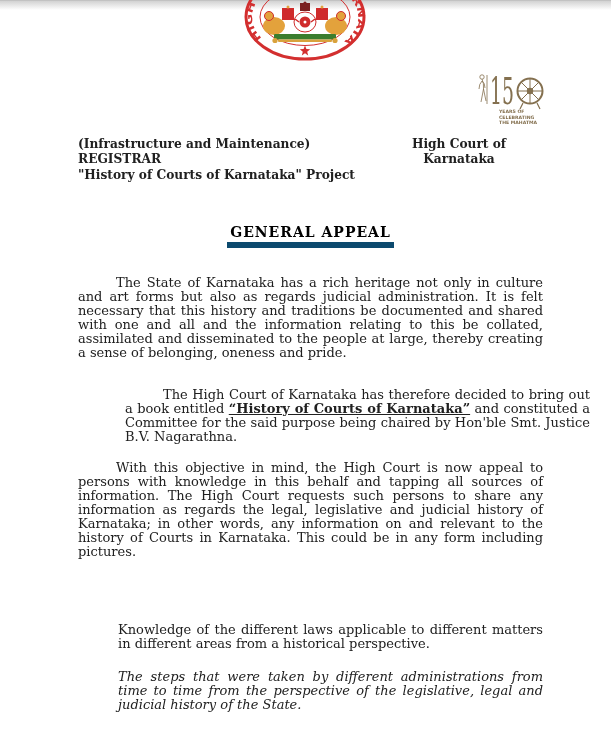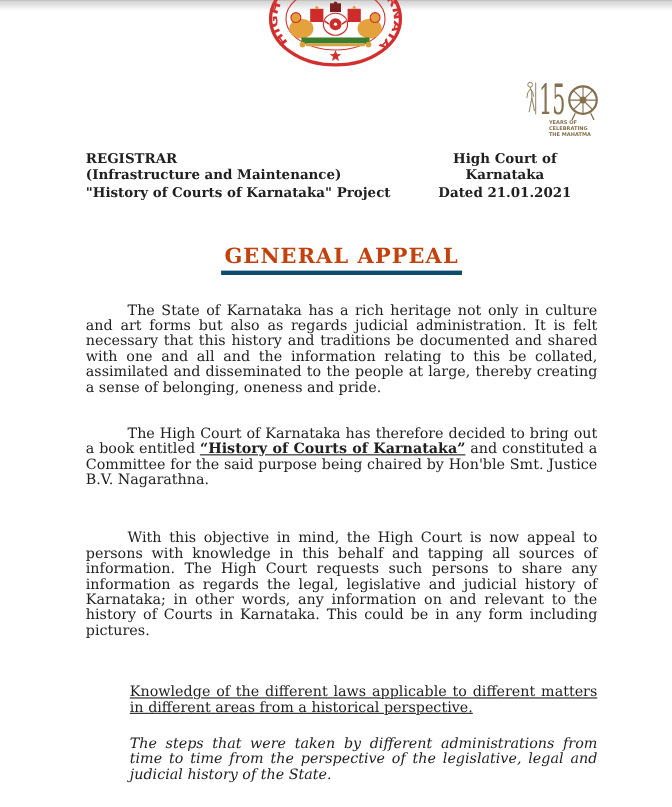--- a/index.html
+++ b/index.html
@@ -23,35 +23,35 @@
   #logo150 { position: absolute; left: 473px; top: 68px; width: 84px; height: 58px; }
   
   #letterhead { position: absolute; left: 78px; top: 137px; width: 465px; }
   .lh-left { position: absolute; left: 0; top: 0; width: 300px; font-weight: bold;
              font-size: 12.2px; line-height: 15.4px; }
   .lh-right { position: absolute; left: 297px; top: 0; width: 168px; font-weight: bold;
               font-size: 12.2px; line-height: 15.4px; text-align: center; }
   
   #title-row { position: absolute; left: 78px; top: 222px; width: 465px; text-align: center; }
   #title-row span {
-    display: inline-block; font-weight: bold; font-size: 19px; letter-spacing: 1px;
-    border-bottom: 4px solid #0c4a6e; padding: 0 3px 2px 3px; color: #c2410c;
+    display: inline-block; font-weight: bold; font-size: 14px; letter-spacing: 1px;
+    border-bottom: 6px solid #0c4a6e; padding: 0 3px 2px 3px; color: #000000;
   }
   
   .para {
     position: absolute; left: 78px; width: 465px;
     font-size: 13px; line-height: 14px; text-align: justify;
   }
   .para.indent { text-indent: 38px; }
   .para.sub { left: 118px; width: 425px; }
   #p1 { top: 276px; }
-  #p2 { top: 388px; }
-  #p3 { top: 483px; }
+  #p2 { top: 388px; margin-left: 47px; }
+  #p3 { top: 461px; }
   #p4 { top: 594px; }
-  #sub1 { top: 623px; text-decoration: underline; }
+  #sub1 { top: 623px; }
   #sub2 { top: 670px; font-style: italic; }
   .emph { font-weight: bold; text-decoration: underline; }
 </style>
 </head>
 <body>
 
 <div id="page">
 
   <div id="top-shade"></div>
 
@@ -106,27 +106,26 @@
     </g>
     <g font-family="DejaVu Sans, sans-serif" font-size="4.6" font-weight="bold" fill="#84704f">
       <text x="26" y="45">YEARS OF</text>
       <text x="26" y="50.5">CELEBRATING</text>
       <text x="26" y="56">THE MAHATMA</text>
     </g>
   </svg>
 
   <div id="letterhead">
     <div class="lh-left">
+      <div>(Infrastructure and Maintenance)</div>
       <div>REGISTRAR</div>
-      <div>(Infrastructure and Maintenance)</div>
       <div>"History of Courts of Karnataka" Project</div>
     </div>
     <div class="lh-right">
       <div>High Court of Karnataka</div>
-      <div>Dated 21.01.2021</div>
     </div>
   </div>
 
   <div id="title-row">
     <span>GENERAL APPEAL</span>
   </div>
 
   <div id="p1" class="para indent">The State of Karnataka has a rich heritage not only in culture and art forms but also as regards judicial administration. It is felt necessary that this history and traditions be documented and shared with one and all and the information relating to this be collated, assimilated and disseminated to the people at large, thereby creating a sense of belonging, oneness and pride.</div>
 
   <div id="p2" class="para indent"><span>The High Court of Karnataka has therefore decided to bring out a book entitled </span><span class="emph">“History of Courts of Karnataka”</span><span> and constituted a Committee for the said purpose being chaired by Hon'ble Smt. Justice B.V. Nagarathna.</span></div>

